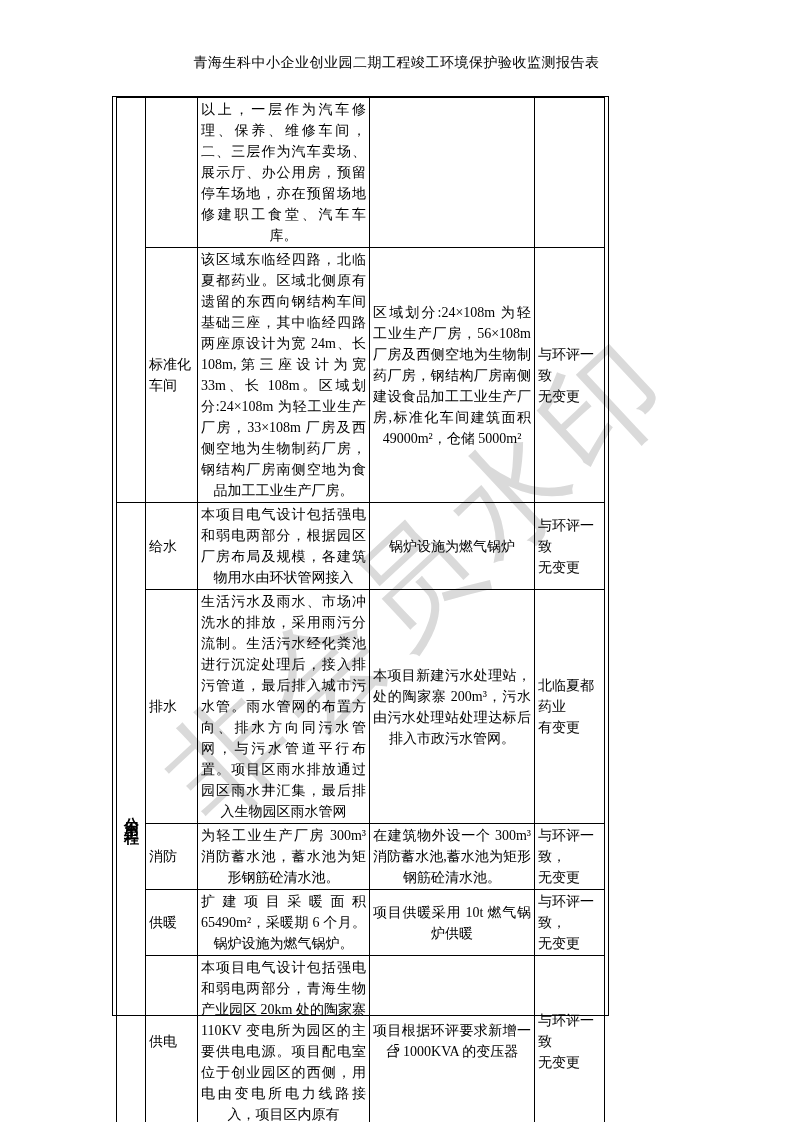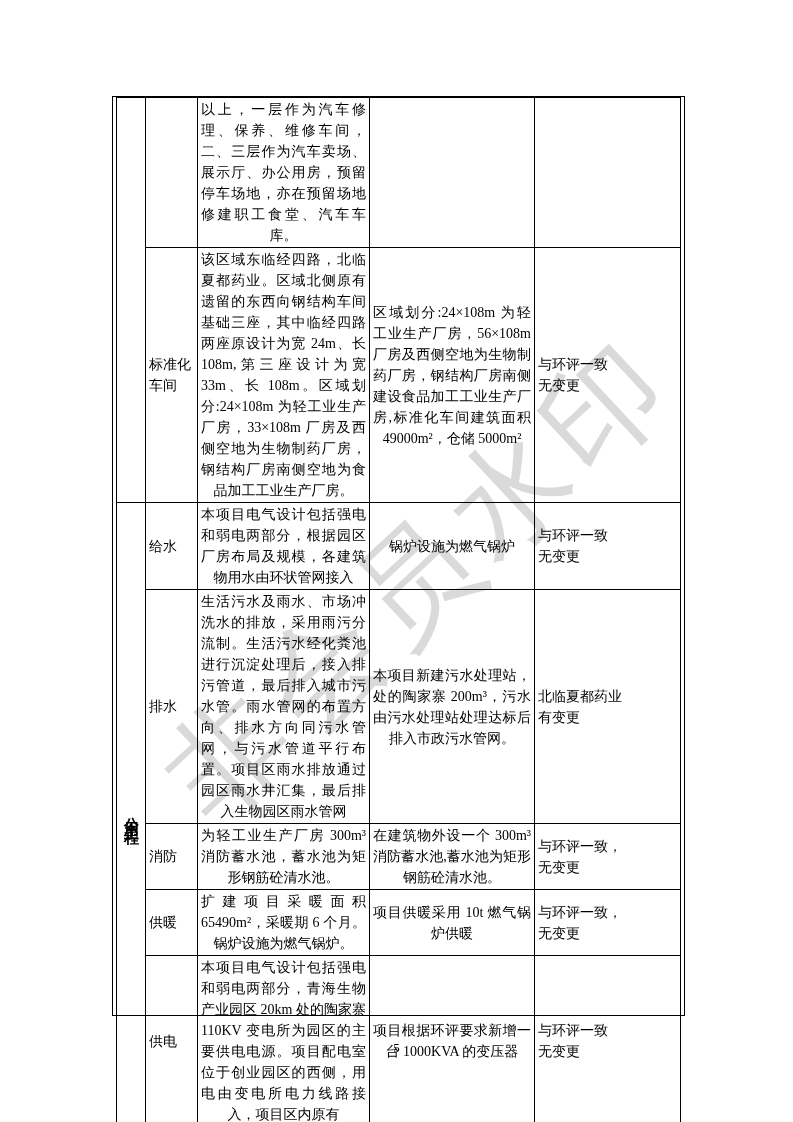--- a/index.html
+++ b/index.html
@@ -18,21 +18,21 @@
   }
   .watermark{
     position:absolute;top:510px;left:40px;width:760px;height:140px;
     text-align:center;font-size:118px;line-height:140px;
     color:#dadada;letter-spacing:10px;white-space:nowrap;
     transform:rotate(-43deg);
     font-family:"Liberation Serif","DejaVu Serif",serif;
     z-index:0;user-select:none;
   }
   .table-wrap{
-    position:absolute;left:112px;top:96px;width:573px;height:920px;
+    position:absolute;left:112px;top:96px;width:497px;height:920px;
     border:1px solid #000;padding:0 3px;box-sizing:border-box;
     z-index:1;
     font-family:Liberation Serif, serif;
   }
   table.report{
     border-collapse:collapse;table-layout:fixed;
     width:100%;height:100%;
   }
   table.report td{
     border:1px solid #000;
@@ -55,20 +55,21 @@
   .page-number{
     position:absolute;top:1040px;left:0;width:100%;
     text-align:center;font-size:13px;
   }
 </style>
 </head>
 <body>
 
 <div class="page">
 
+  <div class="doc-title">青海生科中小企业创业园二期工程竣工环境保护验收监测报告表</div>
 
   <div class="watermark">非会员水印</div>
 
   <div class="table-wrap">
     <table class="report">
       <colgroup>
         <col class="c1">
           <col class="c2">
           <col class="c3">
           <col class="c4">

